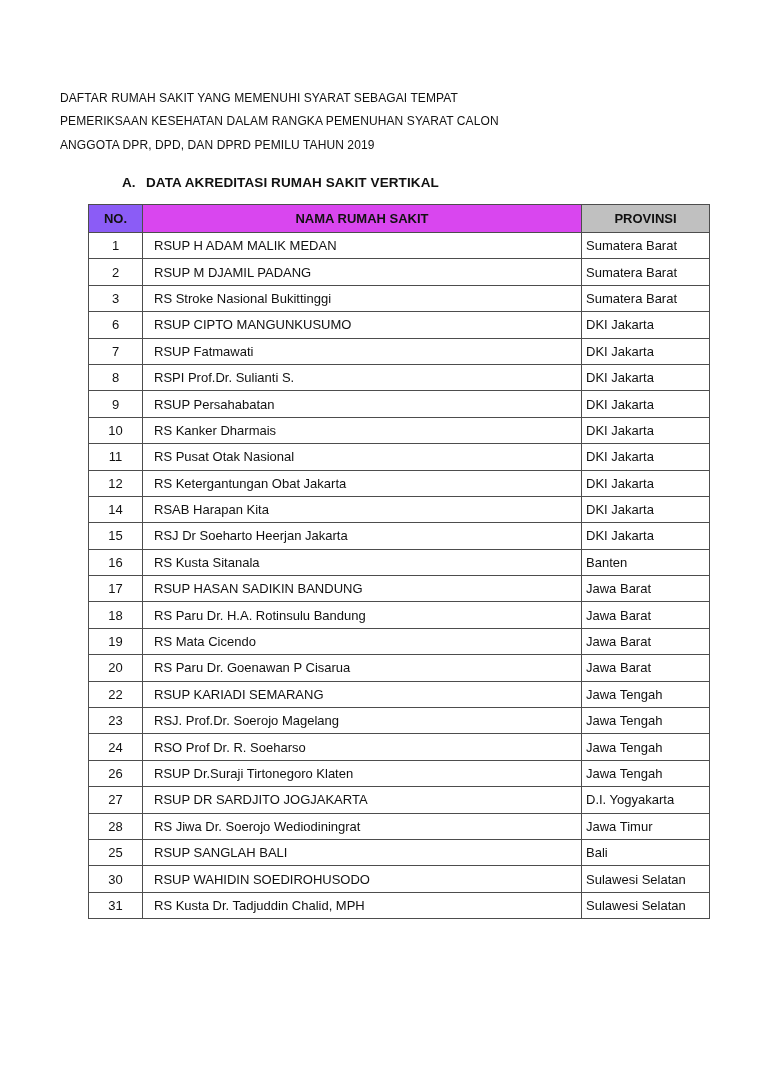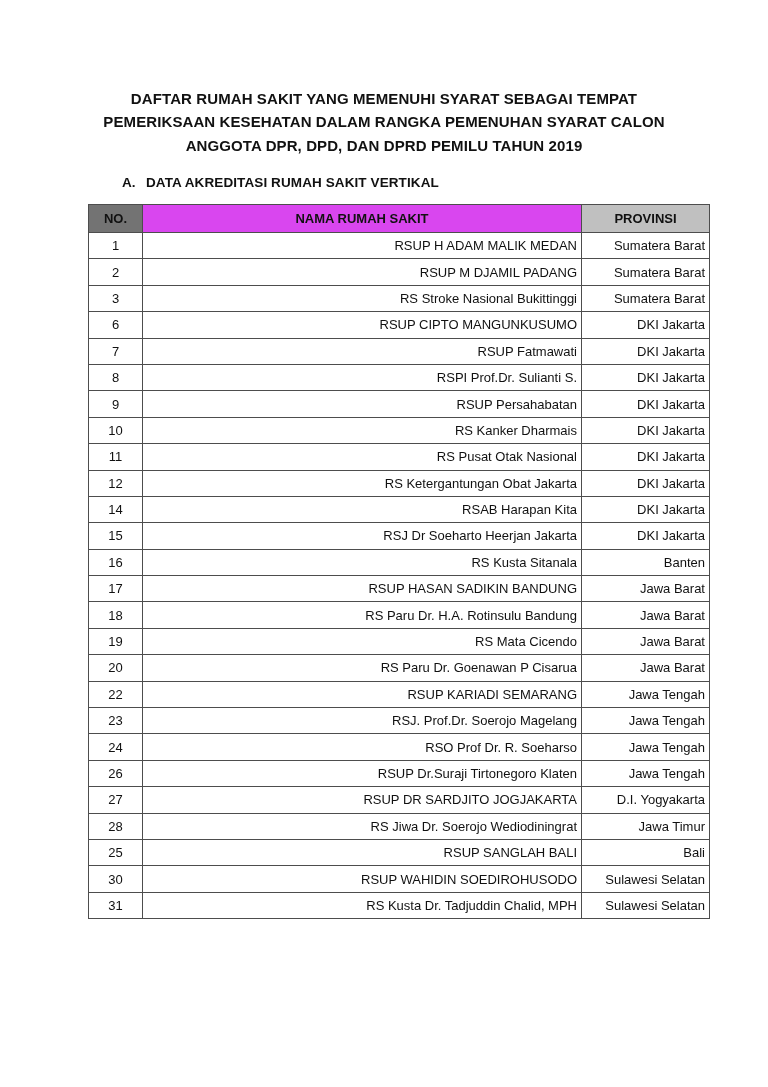--- a/index.html
+++ b/index.html
@@ -14,23 +14,22 @@
     background: #ffffff;
     font-family: "Liberation Sans", sans-serif;
     color: #111111;
     overflow: hidden;
   }
   .doc-title {
     position: absolute;
     top: 87px;
     left: 60px;
     right: 60px;
-    text-align: center;
-    font-size: 15px;
-    font-weight: bold;
+    font-size: 12px;
+    font-weight: normal;
     line-height: 23.4px;
     letter-spacing: 0.1px;
   }
   .doc-title span { display: block; }
   .section-heading {
     position: absolute;
     top: 175px;
     left: 122px;
     font-size: 13.5px;
     font-weight: bold;
@@ -63,43 +62,43 @@
     font-weight: bold;
     text-align: center;
   }
   .hospital-table td {
     height: 25.4px;
   }
   .col-no   { width: 45px; }
   .col-nama { width: 430px; }
   .col-prov { width: 119px; margin-top: 41px; }
   .cell-no   { text-align: center; }
-  .cell-nama { text-align: right; padding-left: 11px !important; }
-  .cell-prov { text-align: right; }
+  .cell-nama { text-align: left; padding-left: 11px !important; }
+  .cell-prov { text-align: left; }
 </style>
 </head>
 <body>
 
 <div class="page">
 
   <div class="doc-title">
     <span>DAFTAR RUMAH SAKIT YANG MEMENUHI SYARAT SEBAGAI TEMPAT</span>
     <span>PEMERIKSAAN KESEHATAN DALAM RANGKA PEMENUHAN SYARAT CALON</span>
     <span>ANGGOTA DPR, DPD, DAN DPRD PEMILU TAHUN 2019</span>
   </div>
 
   <div class="section-heading">
     <span class="marker">A.</span>
     <span>DATA AKREDITASI RUMAH SAKIT VERTIKAL</span>
   </div>
 
   <table class="hospital-table">
     <thead>
       <tr>
-        <th class="col-no" style="background: #737373;">NO.</th>
+        <th class="col-no" style="background: #8b5cf6;">NO.</th>
         <th class="col-nama" style="background: #d946ef;">NAMA RUMAH SAKIT</th>
         <th class="col-prov" style="background: rgb(192, 192, 192);">PROVINSI</th>
       </tr>
     </thead>
     <tbody id="table-body">
         <tr>
           <td class="cell-no">1</td>
           <td class="cell-nama">RSUP H ADAM MALIK MEDAN</td>
           <td class="cell-prov">Sumatera Barat</td>
         </tr>

